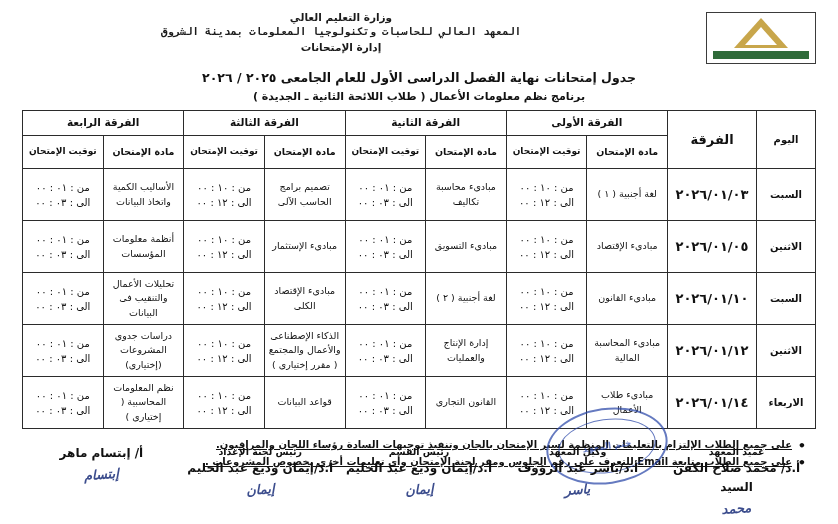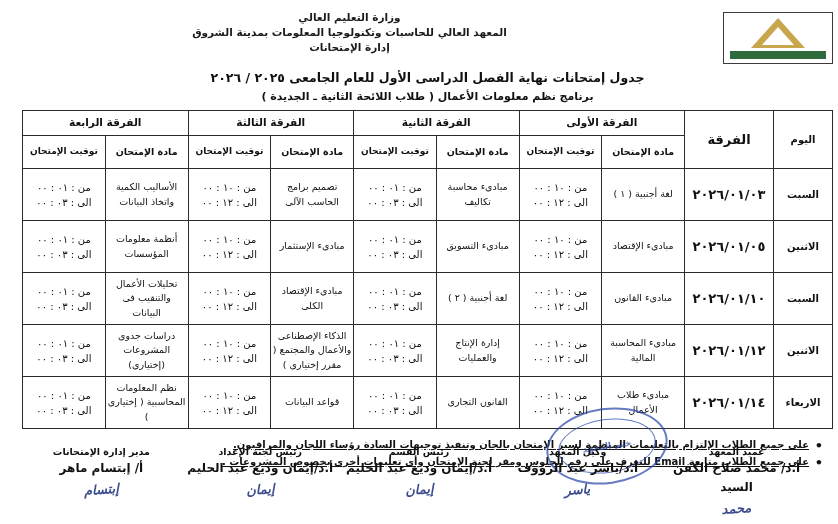--- a/index.html
+++ b/index.html
@@ -13,42 +13,42 @@
     font-family: "DejaVu Sans", sans-serif;
     color: #111;
     direction: rtl;
     overflow: hidden;
   }
   .page {
     position: relative;
     width: 838px;
     height: 524px;
     box-sizing: border-box;
-    padding: 10px 5px 6px 22px;
+    padding: 10px 22px 6px 22px;
   }
   
   .header {
     display: flex;
     flex-direction: row-reverse;
     align-items: flex-start;
     justify-content: space-between;
     height: 58px;
   }
   .header-text {
     text-align: center;
     flex: 1;
     padding-right: 40px;
     line-height: 1.45;
   }
   .header-text div {
     font-size: 10.5px;
     font-weight: bold;
     color: #1a1a1a;
   }
-  .header-text .line2 { font-size: 10.5px; }
+  .header-text .line2 { font-size: 10.5px; font-family: Liberation Mono, monospace; }
   .logo {
     width: 108px;
     height: 50px;
     border: 1.5px solid #3b3b3b;
     background: #ffffff;
     position: relative;
     margin-left: 6px;
     margin-top: 2px;
     overflow: hidden;
   }
@@ -373,21 +373,20 @@
     <li>على جميع الطلاب الإلتزام بالتعليمات المنظمة لسير الإمتحان بالجان وتنفيذ توجيهات السادة رؤساء اللجان والمراقبون.</li>
     <li>على جميع الطلاب متابعة Email للتعرف على رقم الجلوس ومقر لجنة الإمتحان وأى تعليمات أخرى بخصوص المشروعات .</li>
   </ul>
 
   <div class="stamp">
     <div class="inner">ختم المعهد</div>
   </div>
 
   <div class="signatures">
     <div class="sig">
-      <div class="role">مدير إدارة الإمتحانات</div>
       <div class="name">أ/ إبتسام ماهر</div>
       <div class="scribble">إبتسام</div>
     </div>
     <div class="sig">
       <div class="role">رئيس لجنة الإعداد</div>
       <div class="name">أ.د/إيمان وديع عبد الحليم</div>
       <div class="scribble">إيمان</div>
     </div>
     <div class="sig">
       <div class="role">رئيس القسم</div>

